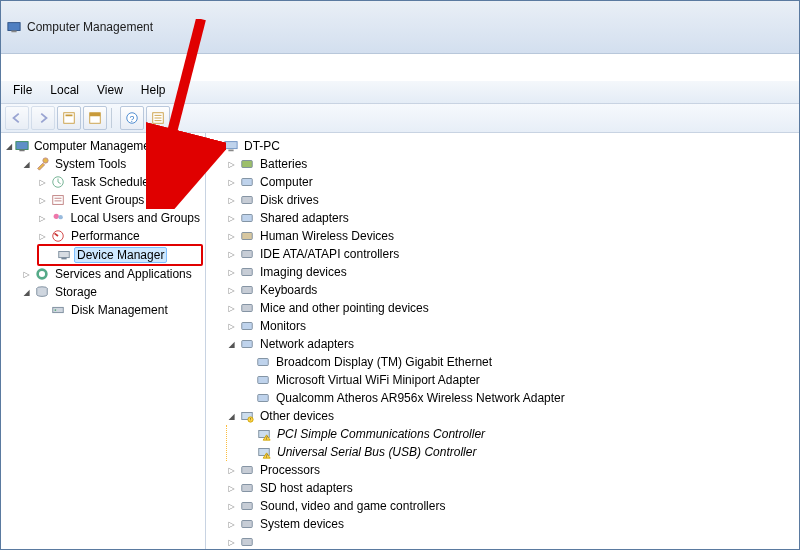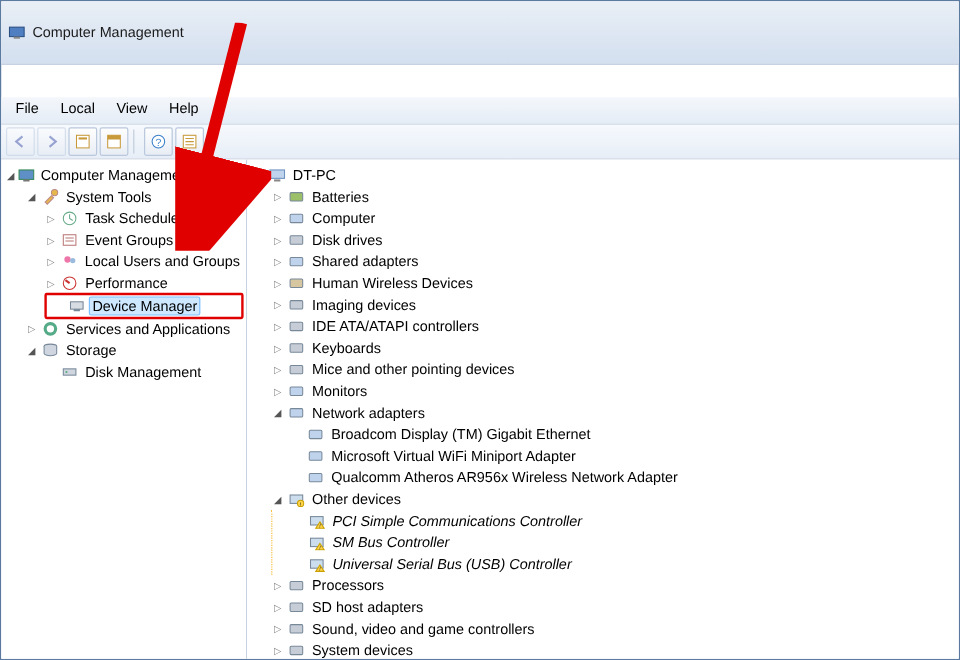--- a/index.html
+++ b/index.html
@@ -299,32 +299,32 @@
                 </div>
               </li>
               <li>
                 <div class="row">
                   <span class="twisty closed"></span>
                   <span class="node-icon">
                     <svg class="ic" viewBox="0 0 16 16">
                       <rect x="2" y="4" width="12" height="8" rx="1" fill="#c7cdd6" stroke="#789"></rect>
                     </svg>
                   </span>
+                  <span class="label">IDE ATA/ATAPI controllers</span>
+                </div>
+              </li>
+              <li>
+                <div class="row">
+                  <span class="twisty closed"></span>
+                  <span class="node-icon">
+                    <svg class="ic" viewBox="0 0 16 16">
+                      <rect x="2" y="4" width="12" height="8" rx="1" fill="#c7cdd6" stroke="#789"></rect>
+                    </svg>
+                  </span>
                   <span class="label">Imaging devices</span>
-                </div>
-              </li>
-              <li>
-                <div class="row">
-                  <span class="twisty closed"></span>
-                  <span class="node-icon">
-                    <svg class="ic" viewBox="0 0 16 16">
-                      <rect x="2" y="4" width="12" height="8" rx="1" fill="#c7cdd6" stroke="#789"></rect>
-                    </svg>
-                  </span>
-                  <span class="label">IDE ATA/ATAPI controllers</span>
                 </div>
               </li>
               <li>
                 <div class="row">
                   <span class="twisty closed"></span>
                   <span class="node-icon">
                     <svg class="ic" viewBox="0 0 16 16">
                       <rect x="2" y="4" width="12" height="8" rx="1" fill="#c7cdd6" stroke="#789"></rect>
                     </svg>
                   </span>
@@ -416,33 +416,20 @@
                     <div class="row">
                       <span class="twisty none"></span>
                       <span class="node-icon">
                         <svg class="ic" viewBox="0 0 16 16">
                           <rect x="2" y="4" width="12" height="8" fill="#cde" stroke="#789"></rect>
                           <path d="M11 9l4 6H7z" fill="#ffd54a" stroke="#caa000"></path>
                           <text x="11" y="15" font-size="6" text-anchor="middle" fill="#333">!</text>
                         </svg>
                       </span>
                       <span class="label">PCI Simple Communications Controller</span>
-                    </div>
-                  </li>
-                  <li>
-                    <div class="row">
-                      <span class="twisty none"></span>
-                      <span class="node-icon">
-                        <svg class="ic" viewBox="0 0 16 16">
-                          <rect x="2" y="4" width="12" height="8" fill="#cde" stroke="#789"></rect>
-                          <path d="M11 9l4 6H7z" fill="#ffd54a" stroke="#caa000"></path>
-                          <text x="11" y="15" font-size="6" text-anchor="middle" fill="#333">!</text>
-                        </svg>
-                      </span>
-                      <span class="label">SM Bus Controller</span>
                     </div>
                   </li>
                   <li>
                     <div class="row">
                       <span class="twisty none"></span>
                       <span class="node-icon">
                         <svg class="ic" viewBox="0 0 16 16">
                           <rect x="2" y="4" width="12" height="8" fill="#cde" stroke="#789"></rect>
                           <path d="M11 9l4 6H7z" fill="#ffd54a" stroke="#caa000"></path>
                           <text x="11" y="15" font-size="6" text-anchor="middle" fill="#333">!</text>

